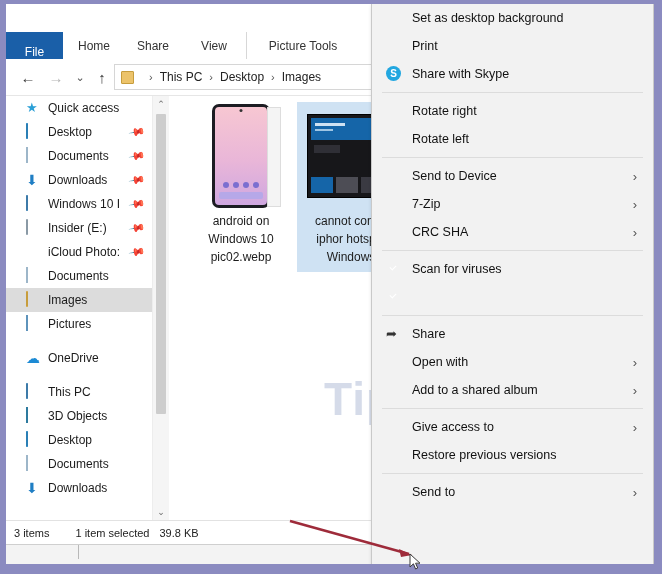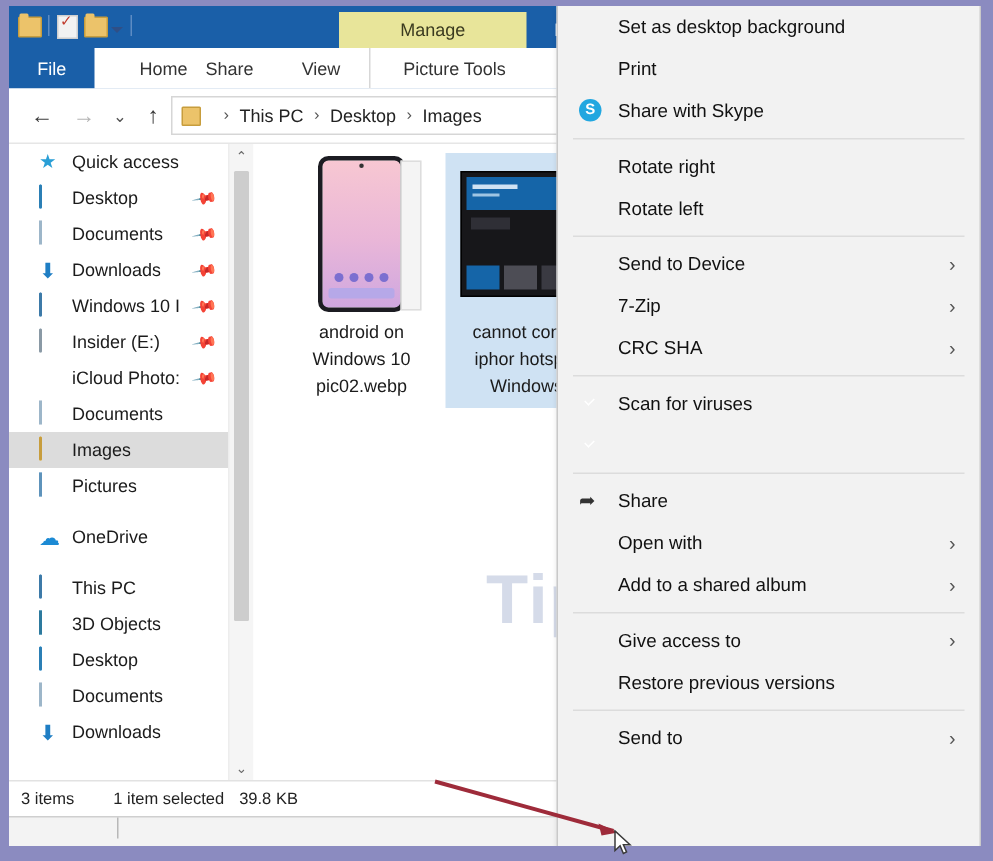--- a/index.html
+++ b/index.html
@@ -76,33 +76,33 @@
 
   
   .tabrow {
     position: absolute; left: 0; top: 28px;
     width: 648px; height: 27px;
     background: #1a5fa8;
   }
   .tab-file {
     position: absolute; left: 0; top: 0;
     width: 57px; height: 27px;
-    display: flex; align-items: center; justify-content: center;
+    display: flex; align-items: flex-end; justify-content: center;
     color: #fff; font-size: 12px;
   }
   .tab-white-strip {
     position: absolute; left: 57px; top: 0;
     width: 591px; height: 27px; background: #ffffff;
   }
   .tab {
     position: absolute; top: 0; height: 27px;
     display: flex; align-items: center; justify-content: center;
     font-size: 12px; color: #333;
   }
-  .tab-home { left: 74px; width: 58px; justify-content: center; }
+  .tab-home { left: 59px; width: 58px; justify-content: center; }
   .tab-share { left: 118px; width: 58px; }
   .tab-view { left: 180px; width: 56px; }
   .tab-pt { left: 240px; width: 112px; border-left: 1px solid #d7d7d7; }
 
   
   .addrbar {
     position: absolute; left: 0; top: 55px;
     width: 648px; height: 36px;
     background: #ffffff; border-bottom: 1px solid #e6e6e6;
   }
@@ -331,42 +331,20 @@
     pointer-events: none;
   }
 </style>
 </head>
 <body>
 
 <div id="root">
 
   <div class="explorer">
 
-    <div class="titlebar">
-      <div class="qat">
-        <div class="qat-ico">
-            <div class="folder-ico"></div>
-          </div>
-        <div class="qat-sep"></div>
-        <div class="qat-ico">
-            <div class="doc-ico"></div>
-          </div>
-        <div class="qat-ico">
-            <div class="folder-ico"></div>
-          </div>
-        <div class="qat-caret"></div>
-        <div class="qat-sep"></div>
-      </div>
-      <div class="ctx-group">
-        <span>Manage</span>
-      </div>
-      <div class="active-tab">
-        <span>Images</span>
-      </div>
-    </div>
 
     <div class="tabrow">
       <div class="tab-white-strip"></div>
       <div class="tab-file">
         <span>File</span>
       </div>
       <div class="tab tab-home">
         <span>Home</span>
       </div>
       <div class="tab tab-share">

